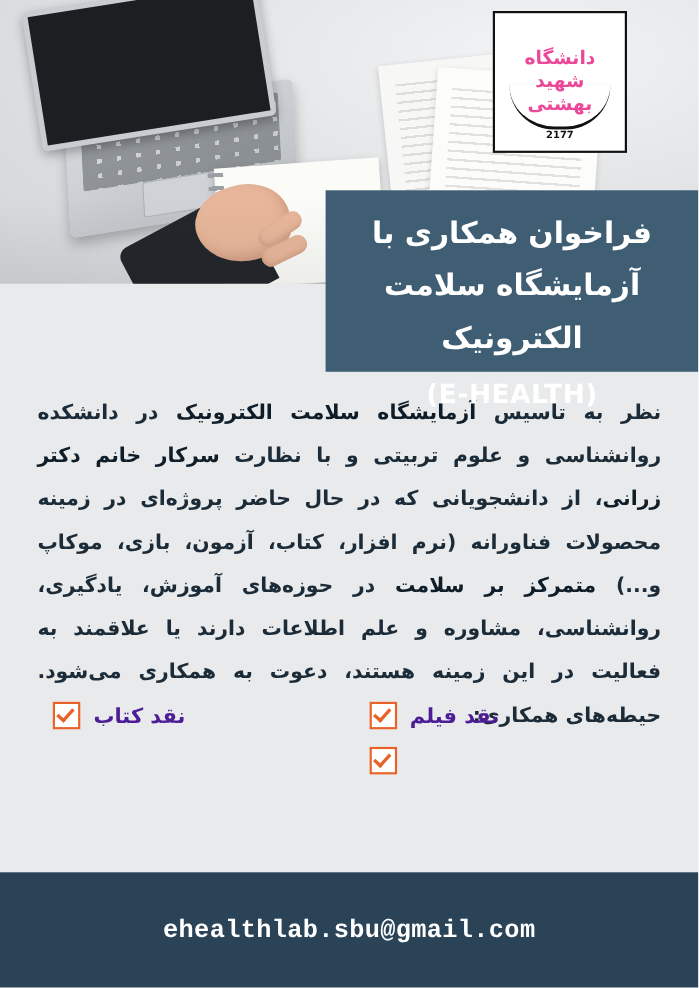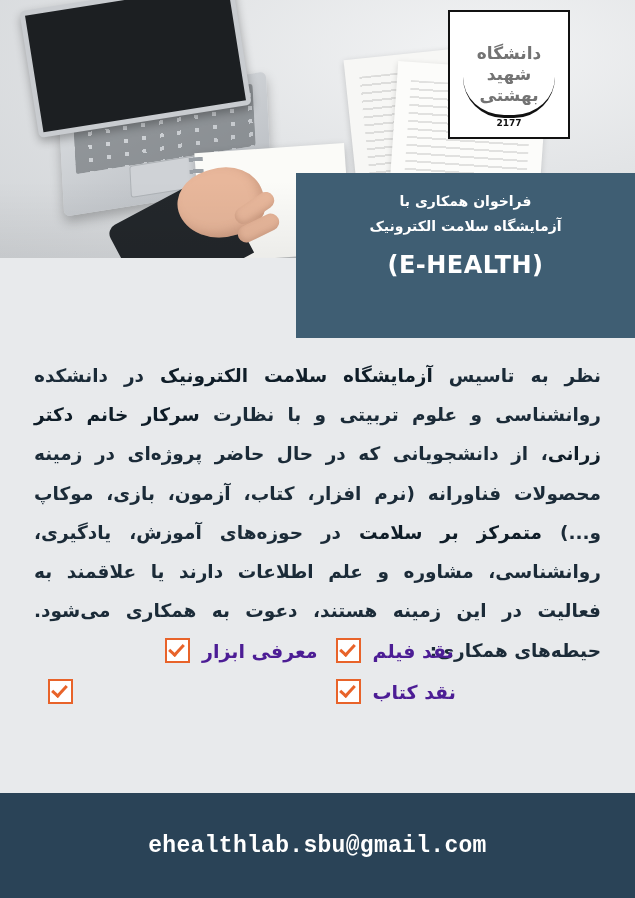--- a/index.html
+++ b/index.html
@@ -135,21 +135,21 @@
   }
   .logo-inner {
     position: relative;
     width: 104px; height: 111px;
     display:flex; align-items:center; justify-content:center;
     overflow:hidden;
   }
   .logo-text {
     font-family: "DejaVu Sans", sans-serif;
     font-weight: bold;
-    color: #737373;
+    color: #ec4899;
     font-size: 17px;
     line-height: 1.25;
     text-align: center;
     letter-spacing: -1px;
   }
   .logo-year {
     position:absolute; bottom: 2px; left:0; right:0;
     text-align:center; font-size: 9px; color:#111; font-weight:bold;
   }
   .logo-arc {
@@ -164,21 +164,21 @@
     left: 296px; top: 173px;
     width: 339px; height: 165px;
     background: #3f5e73;
     z-index: 4;
     color: #ffffff;
     text-align: center;
     padding-top: 16px;
     box-sizing: border-box;
   }
   .title-line {
-    font-size: 14px;
+    font-size: 27px;
     font-weight: bold;
     line-height: 1.75;
     padding: 0 12px;
   }
   .title-en {
     font-size: 24px;
     font-weight: bold;
     margin-top: 13px;
     letter-spacing: .5px;
     font-family: "DejaVu Sans", "Liberation Sans", sans-serif;
@@ -332,24 +332,20 @@
 
   <div class="body-wrap">
     <div class="body-text" id="body-text">نظر به تاسیس <b>آزمایشگاه سلامت الکترونیک</b> در دانشکده روانشناسی و علوم تربیتی و با نظارت <b>سرکار خانم دکتر زرانی</b>، از دانشجویانی که در حال حاضر پروژه‌ای در زمینه محصولات فناورانه (نرم افزار، کتاب، آزمون، بازی، موکاپ و...) <b>متمرکز بر سلامت</b> در حوزه‌های آموزش، یادگیری، روانشناسی، مشاوره و علم اطلاعات دارند یا علاقمند به فعالیت در این زمینه هستند، دعوت به همکاری می‌شود. حیطه‌های همکاری:</div>
   </div>
 
   <div class="checklist" id="checklist">
       <div class="check-item col-left">
         <span class="chk-label">نقد فیلم</span>
         <span class="chk"></span>
       </div>
-      <div class="check-item">
-        <span class="chk-label">معرفی ابزار</span>
-        <span class="chk"></span>
-      </div>
       <div class="check-item col-left">
         <span class="chk-label">نقد کتاب</span>
         <span class="chk"></span>
       </div>
       <div class="check-item col-left">
         <span class="chk"></span>
       </div>
     </div>
 
   <div class="footer">

